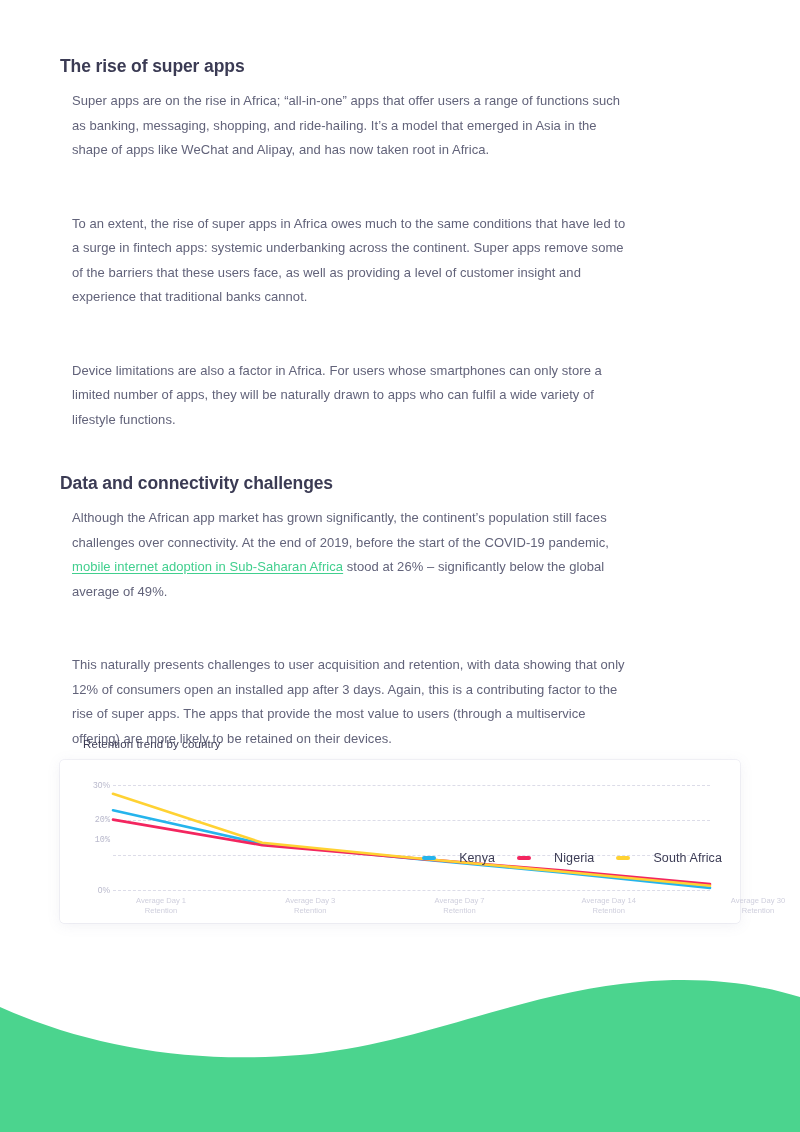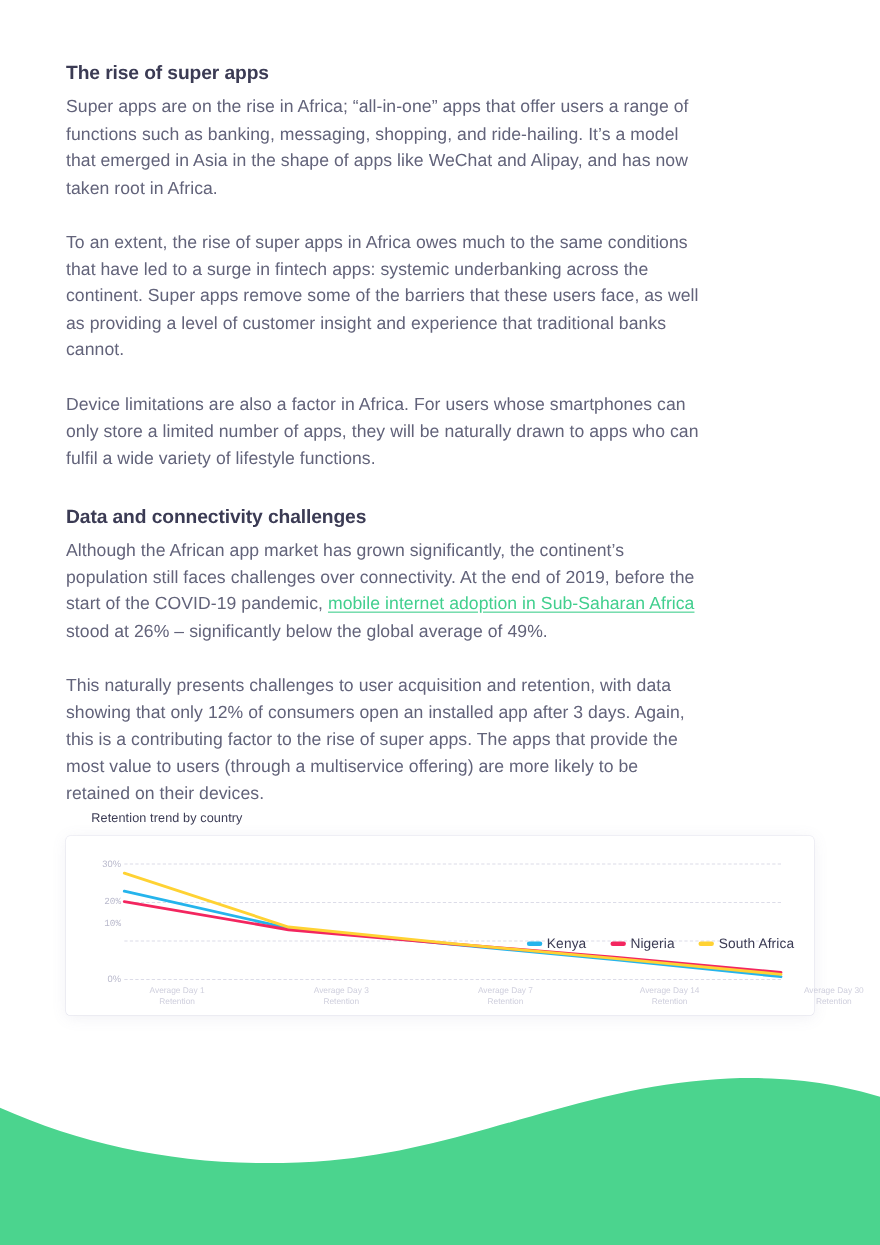--- a/index.html
+++ b/index.html
@@ -20,24 +20,24 @@
   h2.section-heading {
     font-size: 17.5px;
     line-height: 22px;
     font-weight: bold;
     color: #3b3b54;
     margin: 0 0 9px 0;
     letter-spacing: -0.1px;
   }
 
   p.body-text {
-    font-size: 16px;
+    font-size: 13px;
     line-height: 24.5px;
     color: #62637a;
-    margin: 0;
+    margin: 12px;
     letter-spacing: 0.05px;
   }
 
   .gap-lg { height: 25px; }
   .gap-sec { height: 28px; }
 
   a.inline-link {
     color: #41cf8e;
     text-decoration: underline;
     text-underline-offset: 2px;
@@ -110,21 +110,21 @@
   }
 
   .legend {
     position: absolute;
     right: 18px;
     top: 91px;
     display: flex;
     align-items: center;
     gap: 22px;
   }
-  .legend-item { display: flex; align-items: center; gap: 4px; }
+  .legend-item { display: flex; align-items: center; gap: 23px; }
   .legend-swatch { width: 14px; height: 3.5px; border-radius: 2px; display: block; }
   .legend-label { font-size: 12.5px; color: #3b3b54; letter-spacing: 0.1px; }
 
   
   .wave { position: absolute; left: 0; bottom: 0; width: 800px; height: 180px; }
 </style>
 </head>
 <body>
 
 <div class="page">

